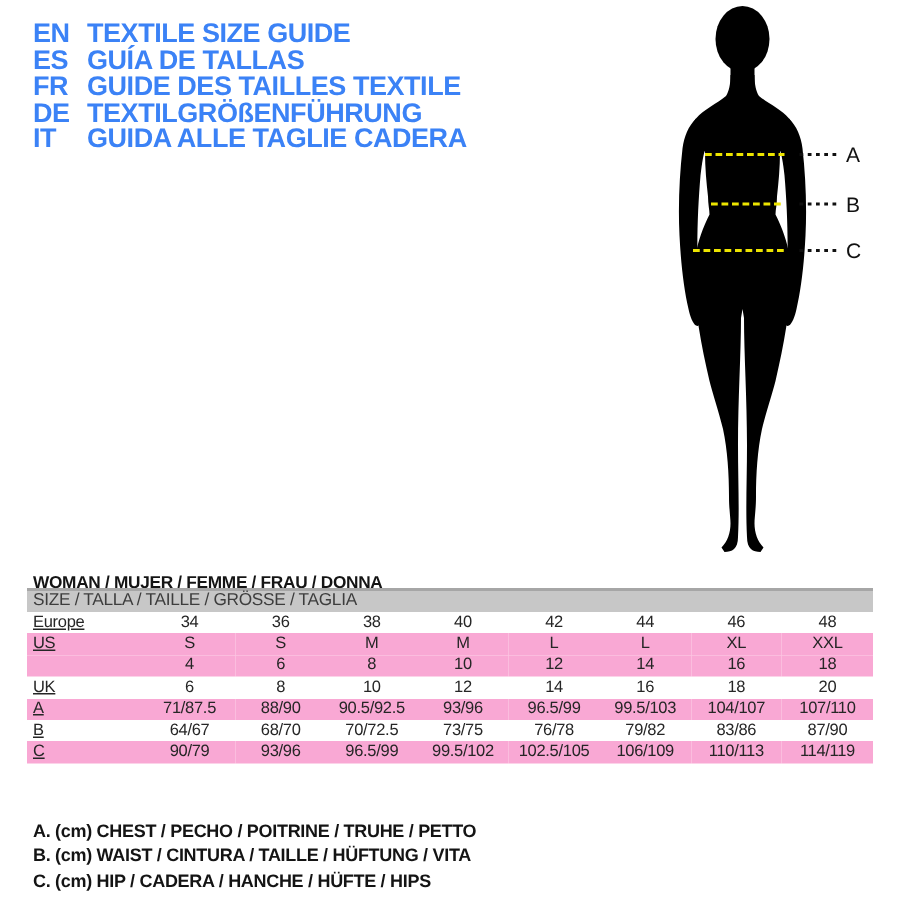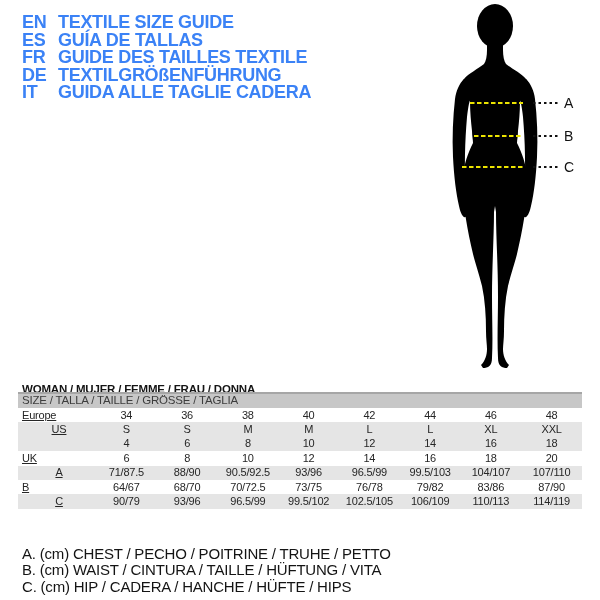--- a/index.html
+++ b/index.html
@@ -25,25 +25,25 @@
   .size-table{position:absolute;top:392px;left:18px;width:564px;border-collapse:collapse;table-layout:fixed;}
   .size-table th.bar{
     height:16px;text-align:left;font-weight:normal;font-size:11.5px;letter-spacing:-0.2px;
     color:#3d3d3d;padding:0 0 0 4px;
     background:linear-gradient(to bottom,#a6a6a6 0,#a6a6a6 2px,#c7c7c7 2px,#c7c7c7 100%);
     margin-top:17px;
   }
   .size-table td{height:14.4px;padding:0;font-size:11px;line-height:1;color:#262626;text-align:center;letter-spacing:-0.2px;}
   .size-table td.rowlabel{text-align:left;padding-left:4px;text-decoration:underline;}
   .size-table col.labelcol{width:78px;}
-  .size-table tr.shaded td{background:#e5e5e5;text-align:center;}
+  .size-table tr.shaded td{background:#f9a8d4;}
 
   
   .legend-block{position:absolute;top:546px;left:22px;}
-  .legend-line{font-weight:normal;font-size:15px;line-height:16.3px;letter-spacing:-0.2px;color:#141414;white-space:nowrap;}
+  .legend-line{font-weight:bold;font-size:12px;line-height:16.3px;letter-spacing:-0.2px;color:#141414;white-space:nowrap;}
 </style>
 </head>
 <body>
 
 <div class="canvas">
 
   <div class="lang-block">
     <div class="lang-row">
       <span class="lang-code">EN</span>
       <span class="lang-label">TEXTILE SIZE GUIDE</span>

